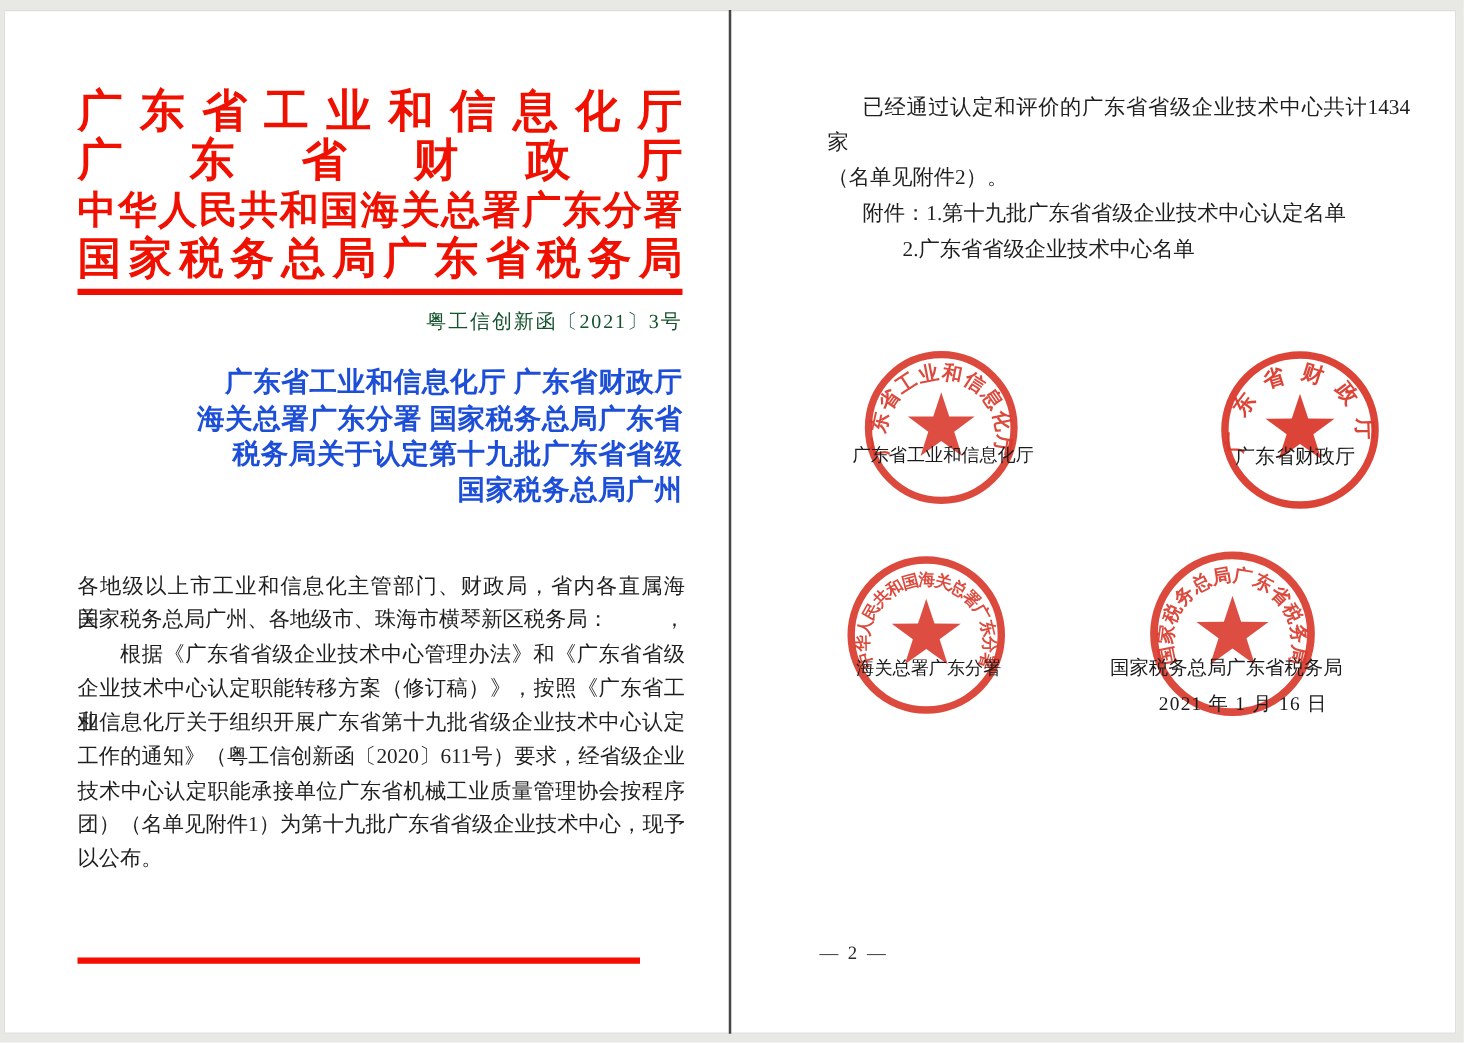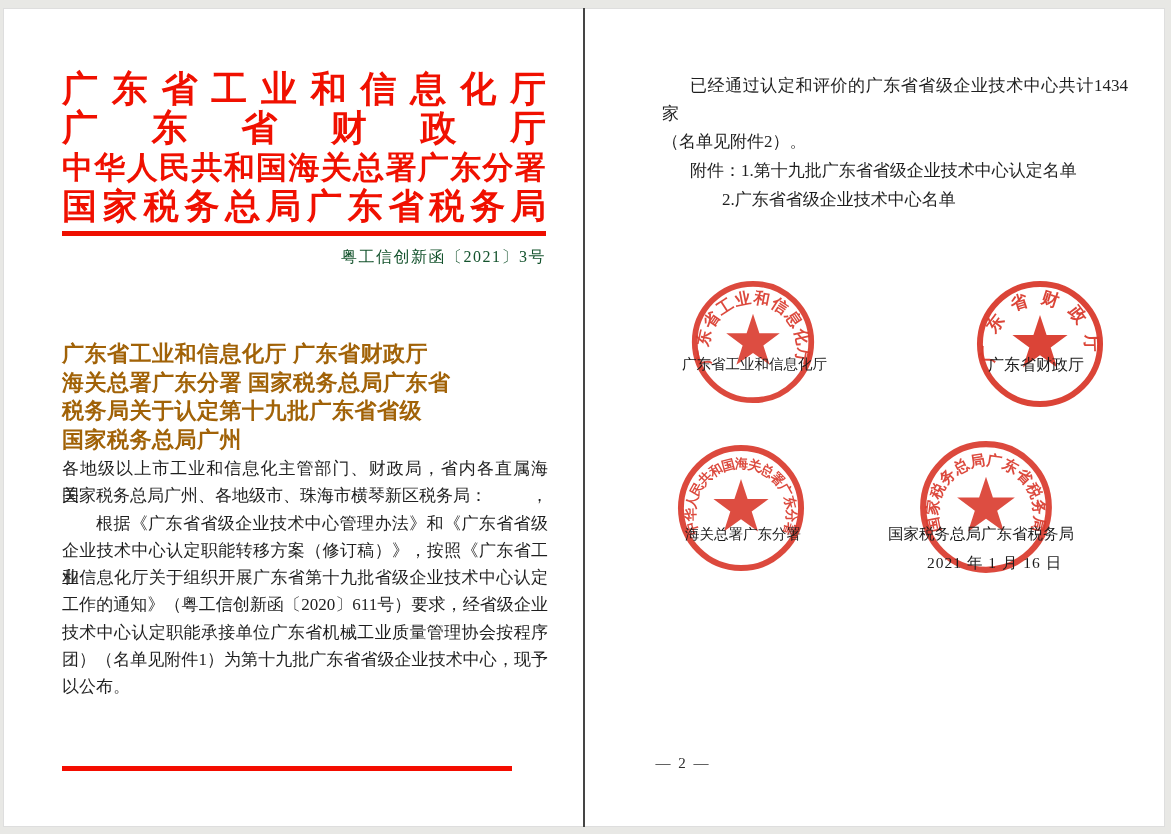--- a/index.html
+++ b/index.html
@@ -23,22 +23,22 @@
     height:39px;color:#f01000;font-weight:bold;white-space:nowrap;
   }
   .hline.s1,.hline.s2{font-size:36px;}
   .hline.s3{font-size:31px;}
   .hline.s4{font-size:35px;}
   .red-rule-top{position:absolute;left:62px;top:231px;width:484px;height:5px;background:#ee0f00;}
   .doc-number{
     position:absolute;left:260px;top:247px;width:286px;height:22px;
     text-align:right;font-size:16px;color:#14532d;letter-spacing:1.5px;white-space:nowrap;
   }
-  .doc-title{position:absolute;left:62px;top:292px;width:484px;text-align:left;
-    font-weight:bold;color:#a16207;font-size:22px;line-height:28.6px;letter-spacing:.5px;margin-top:48px;}
+  .doc-title{position:absolute;left:62px;top:292px;width:484px;text-align:right;
+    font-weight:bold;color:#1d4ed8;font-size:22px;line-height:28.6px;letter-spacing:.5px;}
   .doc-body{position:absolute;left:62px;top:437px;width:486px;font-size:17px;color:#1f1f1f;margin-top:18px;}
   .doc-body .bline{height:27.3px;line-height:27.3px;white-space:nowrap;}
   .doc-body .jline{white-space:normal;text-align:justify;text-align-last:justify;}
   .doc-body .indent{text-indent:34px;}
   .red-rule-bottom{position:absolute;left:62px;top:766px;width:450px;height:5px;background:#f40d00;}
   
   .r-para{position:absolute;left:662px;top:72px;width:466px;font-size:17px;color:#1f1f1f;line-height:28px;}
   .r-para .jline{text-align:justify;text-align-last:justify;text-indent:28px;}
   .attachments{position:absolute;left:690px;top:157px;width:450px;font-size:17px;color:#1f1f1f;line-height:28.5px;}
   .attachments .att2{margin-left:32px;}

